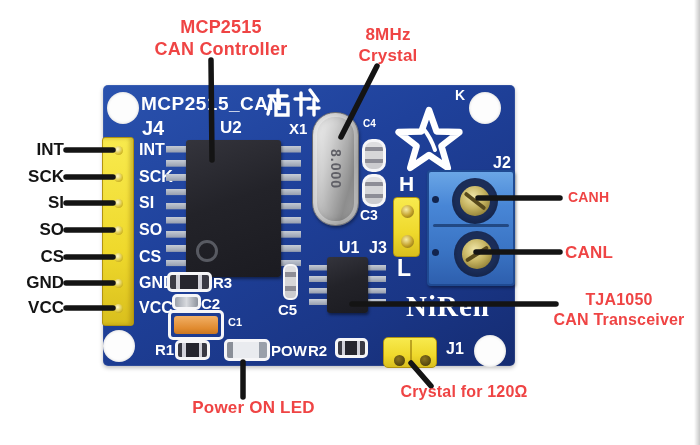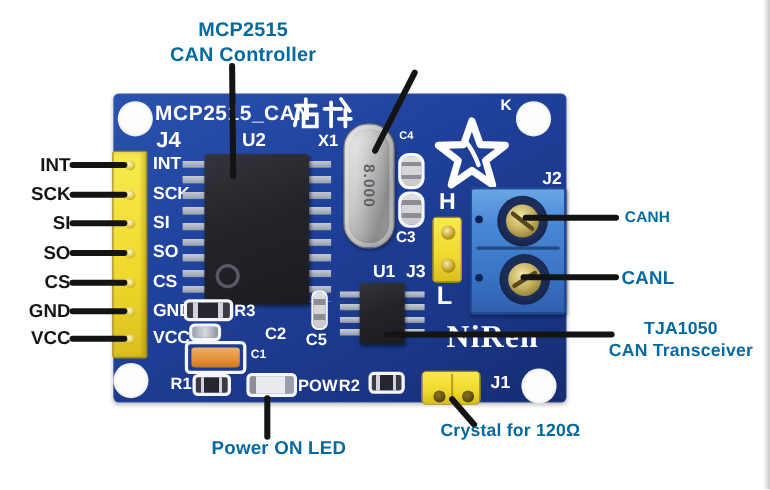--- a/index.html
+++ b/index.html
@@ -1,19 +1,19 @@
 <!DOCTYPE html>
 <html><head>
 <meta charset="utf-8">
 <style>
   html,body{margin:0;padding:0;background:#fff;}
   .canvas{position:relative;width:700px;height:445px;background:#ffffff;overflow:hidden;
           font-family:"Liberation Sans","DejaVu Sans",sans-serif;}
   
-  .ann{position:absolute;color:#0369a1;font-weight:700;text-align:center;letter-spacing:.2px;}
+  .ann{position:absolute;color:#ef4444;font-weight:700;text-align:center;letter-spacing:.2px;}
   .pinlab{position:absolute;left:6px;width:58px;height:20px;line-height:20px;text-align:right;
           font-weight:700;font-size:17px;color:#141414;}
   
   .board{position:absolute;left:103px;top:85px;width:412px;height:281px;border-radius:5px;
          background:linear-gradient(150deg,#2a52ae 0%,#1f419b 40%,#1a3686 75%,#152c72 100%);
          box-shadow:0 2px 4px rgba(0,0,0,.25), inset 0 0 0 1px rgba(255,255,255,.08);}
   .hole{position:absolute;width:32px;height:32px;border-radius:50%;background:#fdfdfd;
         box-shadow:inset 0 0 3px rgba(0,0,0,.18);}
   .slk{position:absolute;color:#fff;font-weight:700;white-space:nowrap;}
   .comp{position:absolute;border:3px solid #f6f6f8;border-radius:5px;box-sizing:border-box;}
@@ -129,21 +129,21 @@
     <div class="soicpins" style="left:206px;top:180px;width:19px;height:44px;"></div>
     <div class="soicpins" style="left:264px;top:180px;width:19px;height:44px;"></div>
     <div class="chip" style="left:224px;top:172px;width:41px;height:56px;"></div>
 
     <div class="comp silverv" style="left:180px;top:179px;width:15px;height:36px;border-radius:6px;border-width:2px;"></div>
     <div class="slk" style="left:175px;top:216px;font-size:15px;">C5</div>
 
     <div class="comp resist" style="left:64px;top:187px;width:45px;height:20px;"></div>
     <div class="slk" style="left:110px;top:189px;font-size:15px;">R3</div>
     <div class="comp" style="left:69px;top:209px;width:29px;height:16px;background:linear-gradient(90deg,#9aa0aa,#d8dade 50%,#8d939d);"></div>
-    <div class="slk" style="left:98px;top:210px;font-size:15px;padding-left:40px;">C2</div>
+    <div class="slk" style="left:98px;top:210px;font-size:15px;">C2</div>
     <div class="comp" style="left:65px;top:225px;width:56px;height:30px;background:none;">
       <div style="position:absolute;inset:3px;border-radius:3px;background:linear-gradient(180deg,#f2b066,#e08a2e 70%,#c97622);"></div>
     </div>
     <div class="slk" style="left:125px;top:231px;font-size:11px;">C1</div>
 
     <div class="slk" style="left:52px;top:256px;font-size:15px;">R1</div>
     <div class="comp resist" style="left:72px;top:255px;width:35px;height:20px;"></div>
     <div class="comp" style="left:121px;top:254px;width:46px;height:22px;background:linear-gradient(90deg,#8a8f98 0 15%,#e9ebef 15% 80%,#9aa0aa 80%);"></div>
     <div class="slk" style="left:168px;top:257px;font-size:15px;">POW</div>
     <div class="slk" style="left:205px;top:257px;font-size:15px;">R2</div>
@@ -177,20 +177,22 @@
       <line x1="243" y1="362" x2="243" y2="397"></line>
     </g>
   </svg>
 
   <div class="ann" style="left:129px;top:16px;width:184px;font-size:18px;line-height:22px;">
     <div>MCP2515</div>
     <div>CAN Controller</div>
   </div>
 
   <div class="ann" style="left:331px;top:24px;width:114px;font-size:17px;line-height:21px;">
+    <div>8MHz</div>
+    <div>Crystal</div>
   </div>
 
   <div class="pinlab" style="top:140px;">INT</div>
   <div class="pinlab" style="top:167px;">SCK</div>
   <div class="pinlab" style="top:193px;">SI</div>
   <div class="pinlab" style="top:220px;">SO</div>
   <div class="pinlab" style="top:247px;">CS</div>
   <div class="pinlab" style="top:273px;">GND</div>
   <div class="pinlab" style="top:298px;">VCC</div>
 

